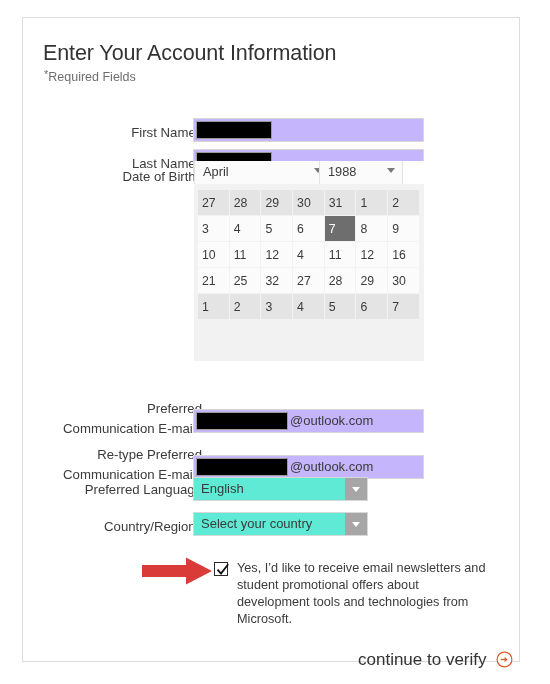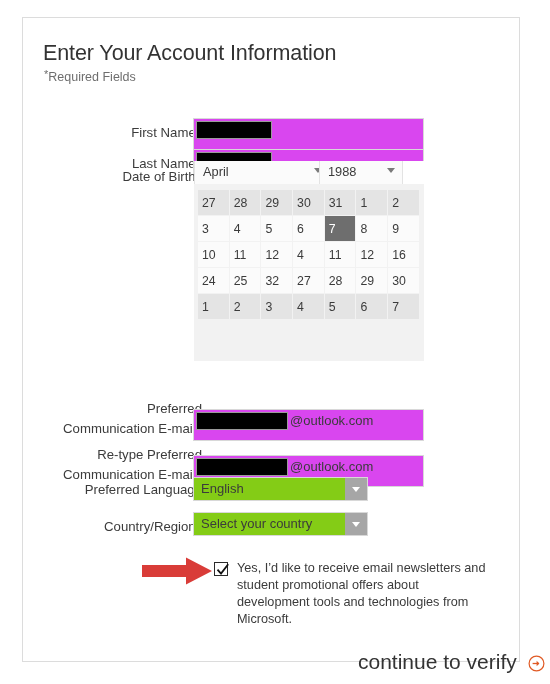--- a/index.html
+++ b/index.html
@@ -72,22 +72,22 @@
     vertical-align: 3px;
     padding-left: 2px;
   }
   .label-2line { line-height: 17.5px; }
 
   
   .textbox {
     position: absolute;
     box-sizing: border-box;
     border: 1px solid #d8d8d8;
-    background: #d946ef;
-    height: 32px;
+    background: #c4b5fd;
+    height: 24px;
   }
   .redacted {
     position: absolute;
     left: 2px;
     top: 2px;
     background: #000000;
     border: 1px solid #9a9a9a;
     box-sizing: border-box;
   }
   .suffix {
@@ -186,21 +186,21 @@
     background: #6e6e6e;
     color: #ffffff;
   }
 
   
   .dropdown {
     position: absolute;
     box-sizing: border-box;
     height: 24px;
     border: 1px solid #d8d8d8;
-    background: #84cc16;
+    background: #5eead4;
   }
   .dropdown .dd-val {
     position: absolute;
     left: 7px;
     top: 3px;
     font-size: 13px;
     color: #3b3b3b;
     white-space: nowrap;
   }
   .dropdown .dd-btn {
@@ -256,21 +256,21 @@
     top: 538px;
     width: 72px;
     height: 30px;
   }
 
   
   .continue {
     position: absolute;
     left: 335px;
     top: 632px;
-    font-size: 21px;
+    font-size: 17px;
     color: #333333;
     white-space: nowrap;
   }
   .continue .arrow-ico {
     display: inline-block;
     vertical-align: -3px;
     margin-left: 5px;
   }
 </style>
 </head>
@@ -342,21 +342,21 @@
           <div class="cal-row">
             <div>10</div>
             <div>11</div>
             <div>12</div>
             <div>4</div>
             <div>11</div>
             <div>12</div>
             <div>16</div>
           </div>
           <div class="cal-row">
-            <div>24</div>
+            <div>21</div>
             <div>25</div>
             <div>32</div>
             <div>27</div>
             <div>28</div>
             <div>29</div>
             <div>30</div>
           </div>
           <div class="cal-row">
             <div class="adj">1</div>
             <div class="adj">2</div>

